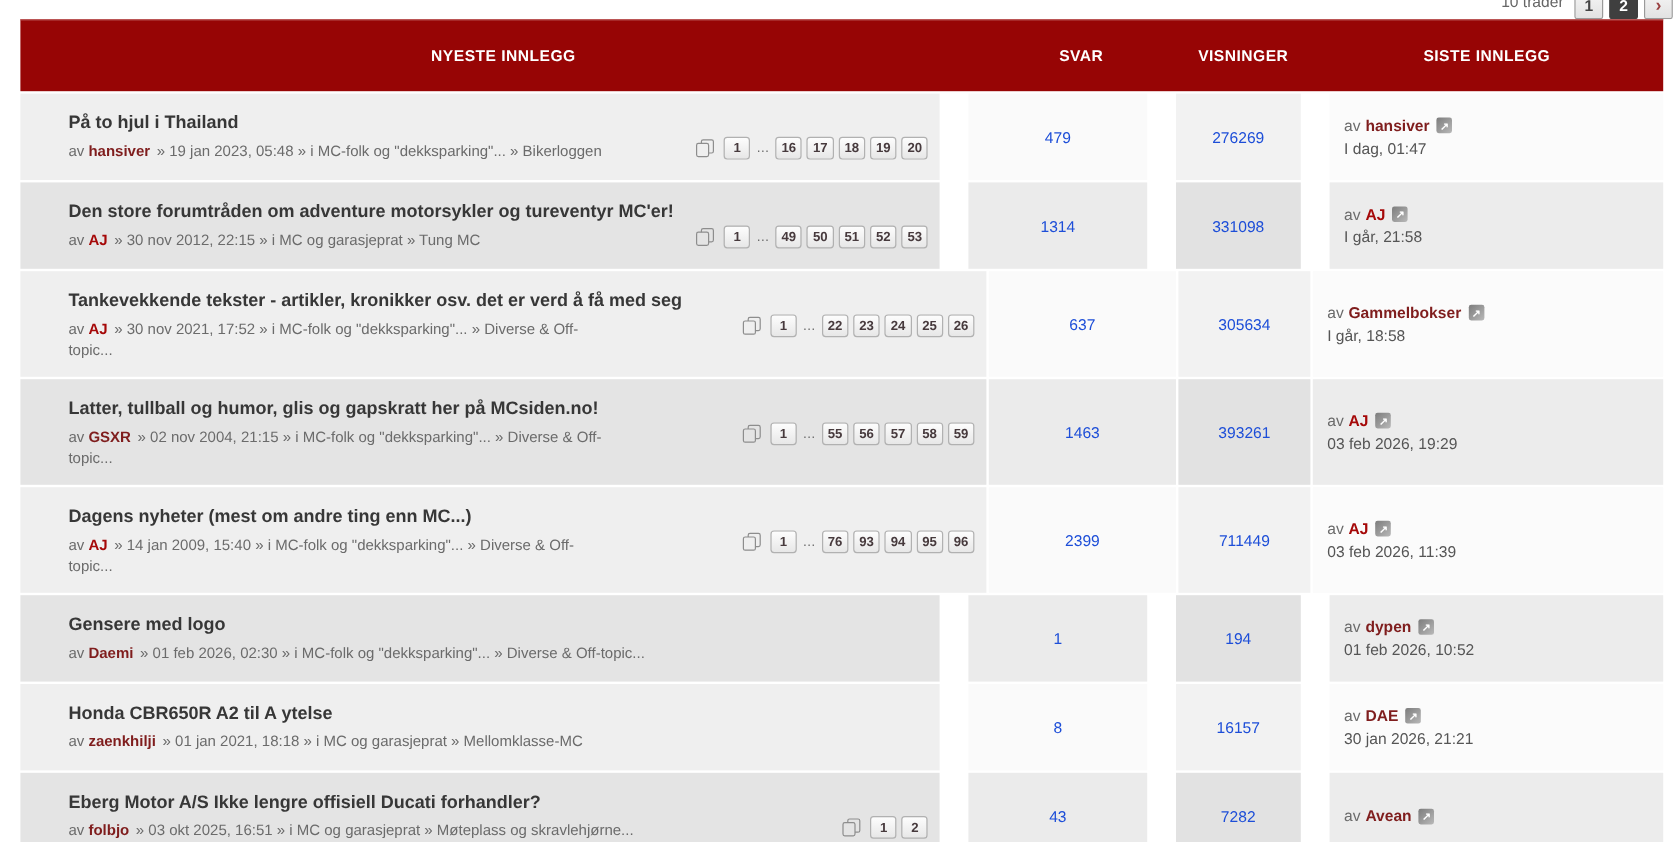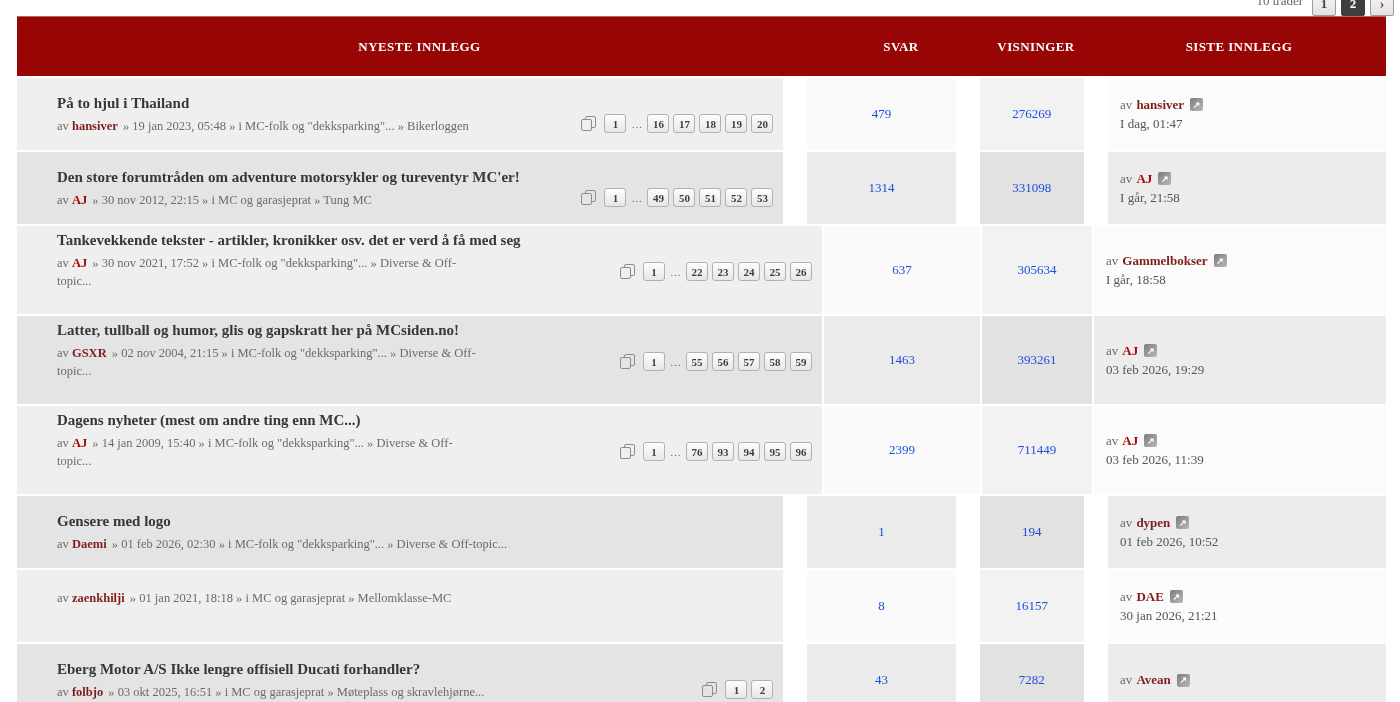--- a/index.html
+++ b/index.html
@@ -1,18 +1,18 @@
 <!DOCTYPE html>
 <html><head>
 <meta charset="utf-8">
 <style>
   html,body{margin:0;padding:0;background:#fff;}
   #screen{
     position:relative;width:1400px;height:702px;overflow:hidden;background:#fff;
-    font-family:Liberation Serif, serif;
+    font-family:Liberation Sans, sans-serif;
   }
   
   .topbar{position:absolute;top:0;left:0;width:1397px;height:16px;overflow:hidden;}
   .topbar-inner{position:absolute;right:3px;top:-8px;height:24px;display:flex;align-items:center;gap:5px;}
   .thread-count{font-size:13px;color:#666;position:relative;top:-3px;margin-right:4px;}
   .tp{
     display:inline-flex;align-items:center;justify-content:center;
     width:24px;height:24px;box-sizing:border-box;border:1px solid #9a9a9a;border-radius:2px;
     background:linear-gradient(#f6f6f6,#e2e2e2);font-size:13px;font-weight:bold;color:#444;cursor:pointer;
   }
@@ -42,21 +42,21 @@
   .row.light .topic{background:#efefef;}
   .row.light .svar{background:#fafafa;}
   .row.light .vis{background:#f2f2f2;}
   .row.light .siste{background:#fbfbfb;}
   .row.dark .topic{background:#e4e4e4;}
   .row.dark .svar{background:#ebebeb;}
   .row.dark .vis{background:#e2e2e2;}
   .row.dark .siste{background:#ececec;}
   
   .row.short .topic{padding-top:15px;}
-  .row.tall .topic{padding-top:4px;}
+  .row.tall .topic{padding-top:15px;}
   .title{font-size:15px;font-weight:bold;color:#373737;line-height:20px;cursor:pointer;}
   .meta,.meta2{font-size:12.5px;color:#6b6b6b;line-height:18px;}
   .meta{margin-top:4px;max-width:570px;}
   .meta .metatext{margin-left:2px;}
   .by{color:#6b6b6b;}
   .author{font-weight:bold;color:#7f1d1d;cursor:pointer;}
   .author.red{color:#a50808;}
   .num{font-size:13px;color:#1d4ed8;}
   
   .pagination{position:absolute;top:36px;right:10px;display:flex;align-items:center;gap:4px;}
@@ -305,20 +305,21 @@
       <div class="lp1">
         <span class="by">av</span>
         <span class="author">dypen</span>
         <span class="lp-icon">↗</span>
       </div>
       <div class="lp2">01 feb 2026, 10:52</div>
     </div>
   </div>
         <div class="row light short">
     <div class="cell topic">
+      <div class="title">Honda CBR650R A2 til A ytelse</div>
       <div class="meta">
         <span class="by">av</span>
         <span class="author">zaenkhilji</span>
         <span class="metatext">» 01 jan 2021, 18:18 » i MC og garasjeprat » Mellomklasse-MC</span>
       </div>
 
     </div>
     <div class="cell svar">
       <span class="num">8</span>
     </div>

